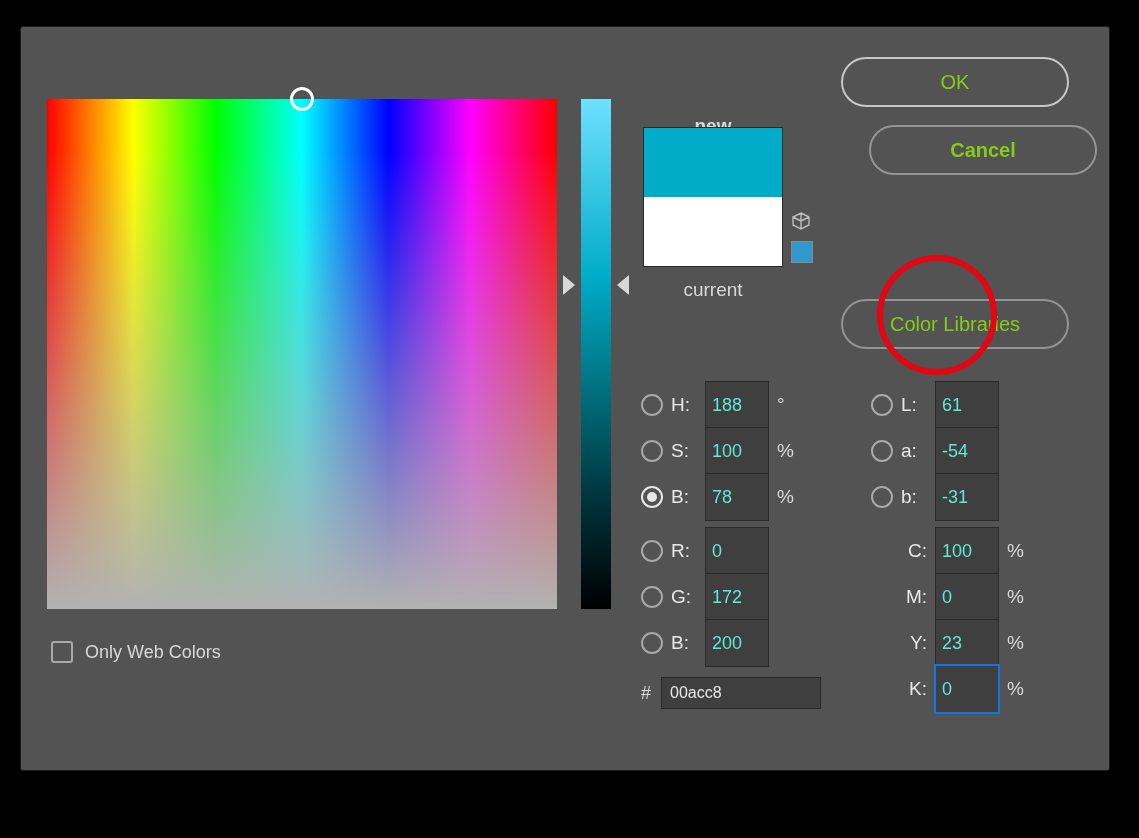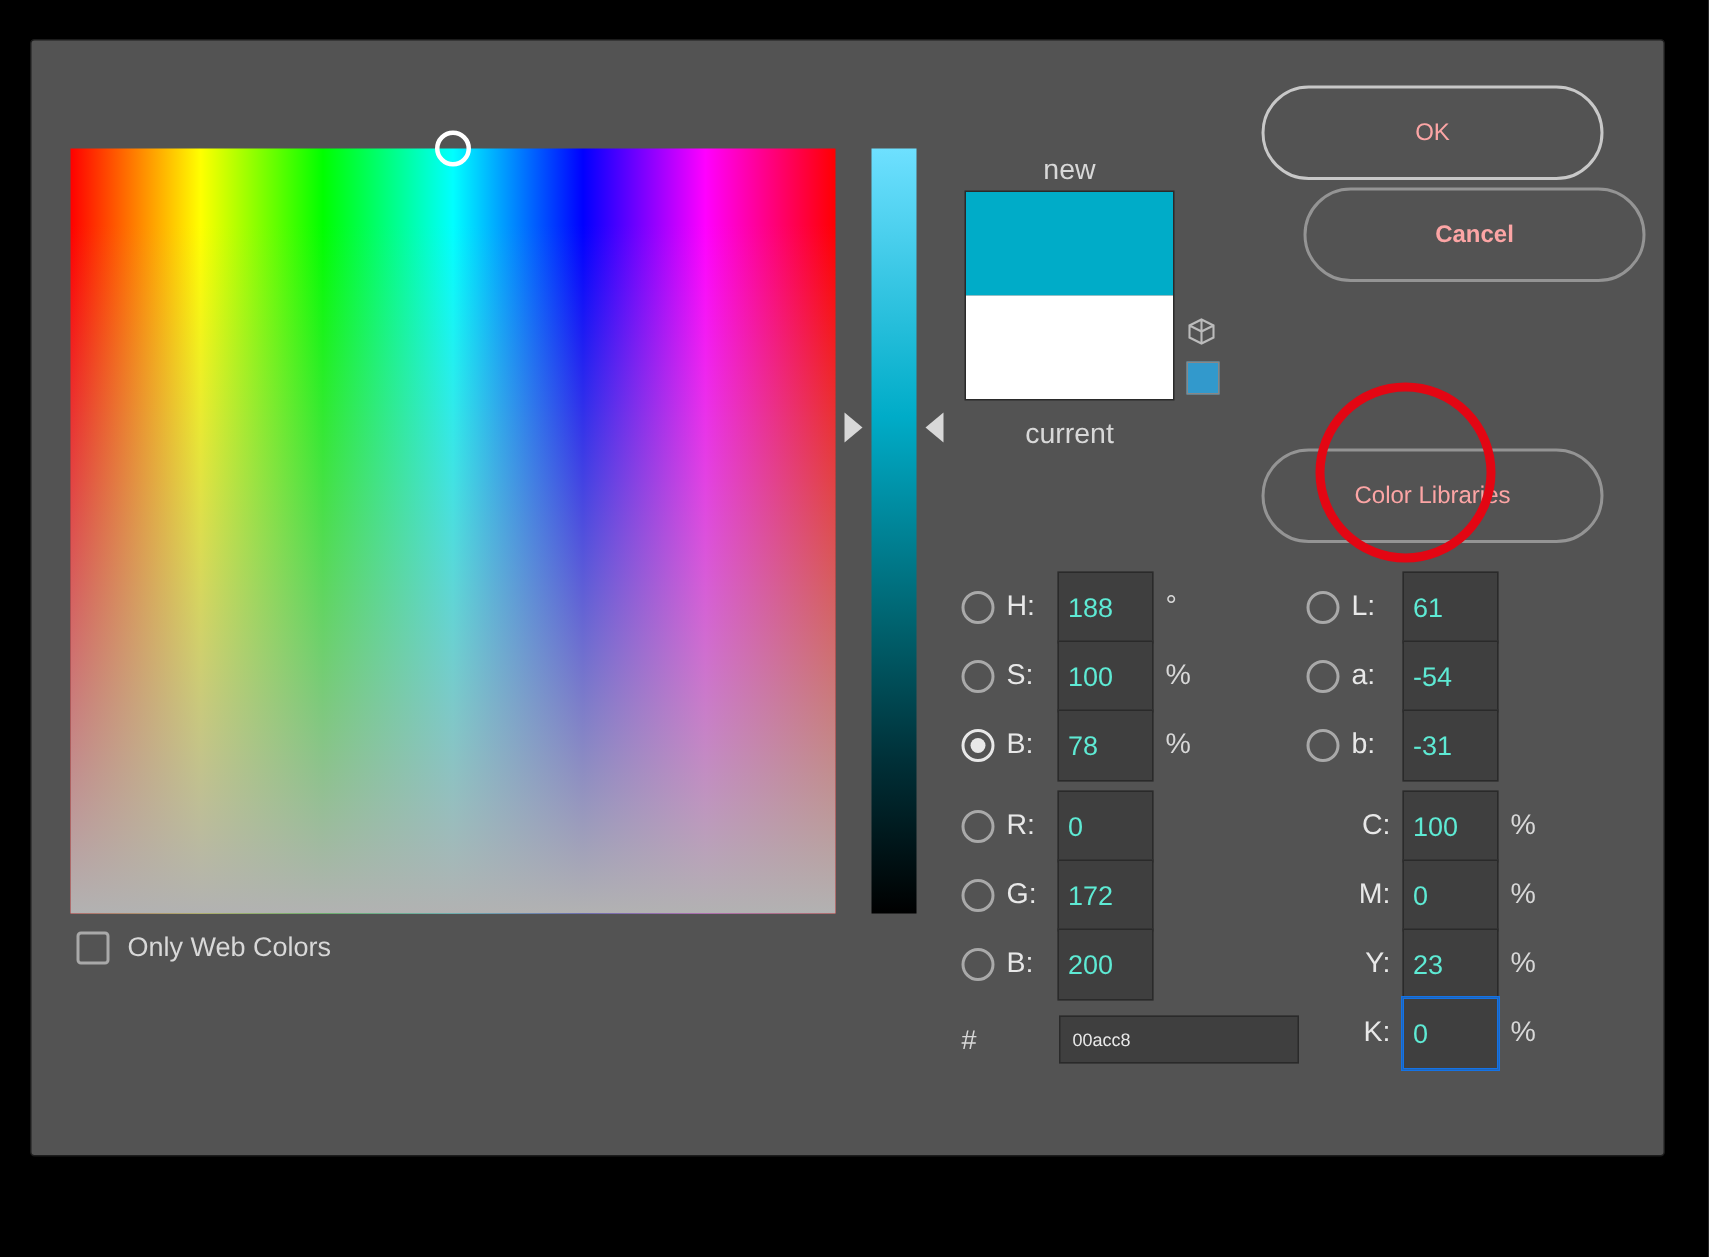--- a/index.html
+++ b/index.html
@@ -59,47 +59,47 @@
     left: 560px;
     top: 72px;
     width: 30px;
     height: 510px;
     background: linear-gradient(to bottom, #6ee0ff 0%, #00acc8 35%, #00636f 62%, #003038 80%, #000 100%);
   }
   .hue-arrow-l, .hue-arrow-r { position: absolute; top: 248px; width: 0; height: 0; }
   .hue-arrow-l { left: 542px; border-top: 10px solid transparent; border-bottom: 10px solid transparent; border-left: 12px solid #d8d8d8; }
   .hue-arrow-r { left: 596px; border-top: 10px solid transparent; border-bottom: 10px solid transparent; border-right: 12px solid #d8d8d8; }
   .new-label, .cur-label { position: absolute; left: 622px; width: 140px; text-align: center; font-size: 19px; }
-  .new-label { top: 76px; }
+  .new-label { top: 88px; font-weight: bold; }
   .cur-label { top: 252px; }
   .swatch-box {
     position: absolute;
     left: 622px; top: 100px;
     width: 140px; height: 140px;
     border: 1px solid #2a2a2a;
   }
   .swatch-new { width: 100%; height: 50%; background: #00acc8; }
   .swatch-cur { width: 100%; height: 50%; background: #fff; }
   .cube-icon { position: absolute; left: 770px; top: 184px; width: 20px; height: 20px; }
   .cube-icon svg { width: 20px; height: 20px; }
   .websafe-swatch {
     position: absolute;
     left: 770px; top: 214px;
     width: 22px; height: 22px;
     background: #3299cc;
     border: 1px solid #888;
   }
   .btn {
     position: absolute;
-    height: 63px;
+    height: 50px;
     border: 2px solid #c8c8c8;
     border-radius: 40px;
     background: transparent;
-    color: #fca5a5;
-    font-size: 16px;
+    color: #84cc16;
+    font-size: 20px;
     display: flex;
     align-items: center;
     justify-content: center;
     cursor: pointer;
   }
   .btn-ok       { left: 820px; top: 30px;  width: 228px; }
   .btn-cancel   { left: 848px; top: 98px;  width: 228px; border-color:#949494;font-weight:bold; }
   .btn-swatches { left: 820px; top: 182px; width: 228px; border-color:#949494; }
   .btn-lib      { left: 820px; top: 272px; width: 228px; border-color:#949494; }
   .field-row { position: absolute; display: flex; align-items: center; gap: 8px; }
@@ -120,22 +120,22 @@
     background: #3f3f3f;
     border: 1px solid #2a2a2a;
     color: #5eead4;
     font-size: 18px;
     padding: 2px 6px;
   }
   .num.focus { border: 1px solid #1473e6; background:#3f3f3f; box-shadow: 0 0 0 1px #1473e6; }
   .num.focus::selection { background:#1473e6; }
   .unit { font-size: 19px; }
   .hex-row { position: absolute; left: 620px; top: 650px; display: flex; gap: 10px; align-items: center; }
-  .hex-input { width: 160px; height: 32px; background: #3f3f3f; border: 1px solid #2a2a2a; color: #e8e8e8; font-size: 12px; padding: 2px 8px; margin-left: 45px; }
-  .webcolors { position: absolute; left: 30px; top: 594px; display: flex; gap: 12px; }
+  .hex-input { width: 160px; height: 32px; background: #3f3f3f; border: 1px solid #2a2a2a; color: #e8e8e8; font-size: 16px; padding: 2px 8px; }
+  .webcolors { position: absolute; left: 30px; top: 614px; display: flex; gap: 12px; align-items: center; }
   .checkbox { width: 22px; height: 22px; border: 2px solid #a9a9a9; border-radius: 3px; cursor: pointer; }
   .red-circle {
     position: absolute;
     left: 856px; top: 228px;
     width: 120px; height: 120px;
     border: 6px solid #e30613;
     border-radius: 50%;
     pointer-events: none;
   }
 </style>

